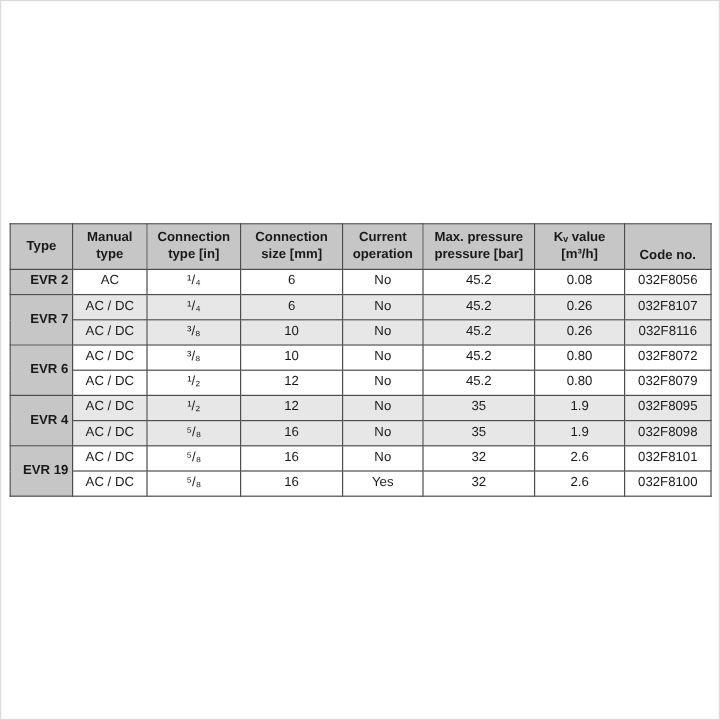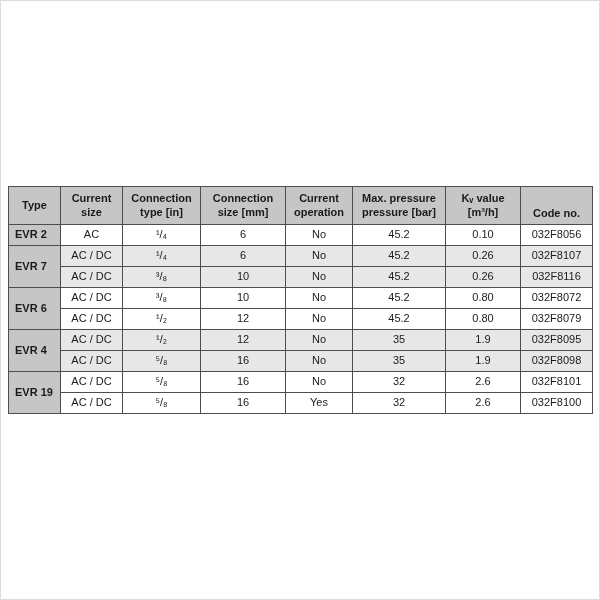--- a/index.html
+++ b/index.html
@@ -32,21 +32,21 @@
   }
   table.spec thead th{
     background:var(--header-bg);
     font-weight:bold;height:38px;
   }
   table.spec thead th.code-h{
     vertical-align:bottom;padding-bottom:3px;
   }
   table.spec tbody th.type{
     background:var(--header-bg);
-    font-weight:bold;text-align:left;padding-left:6px;
+    font-weight:bold;text-align:right;padding-left:6px;
   }
   table.spec tbody tr.shaded td{background:var(--shaded-bg);}
   table.spec td.code{font-weight:normal;}
 </style>
 </head>
 <body>
 
 <div class="page-frame"></div>
 
 <table class="spec">
@@ -56,38 +56,38 @@
       <col style="width:78px">
       <col style="width:85px">
     <col style="width:67px">
       <col style="width:93px">
       <col style="width:75px">
       <col style="width:72px">
   </colgroup>
   <thead>
     <tr>
       <th>Type</th>
-      <th>Current size</th>
+      <th>Manual type</th>
       <th>Connection type [in]</th>
       <th>Connection size [mm]</th>
       <th>Current operation</th>
       <th>Max. pressure pressure [bar]</th>
       <th>Kᵥ value [m³/h]</th>
       <th class="code-h">Code no.</th>
     </tr>
   </thead>
   <tbody>
     <tr>
       <th class="type" rowspan="1">EVR 2</th>
       <td>AC</td>
       <td>¹/₄</td>
       <td>6</td>
       <td>No</td>
       <td>45.2</td>
-      <td>0.10</td>
+      <td>0.08</td>
       <td class="code">032F8056</td>
     </tr>
     <tr class="shaded">
       <th class="type" rowspan="2">EVR 7</th>
       <td>AC / DC</td>
       <td>¹/₄</td>
       <td>6</td>
       <td>No</td>
       <td>45.2</td>
       <td>0.26</td>

